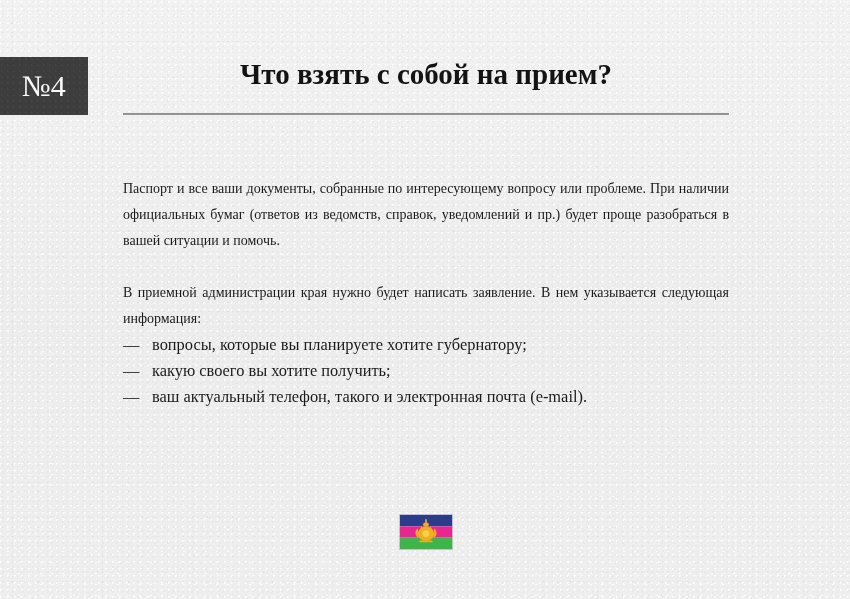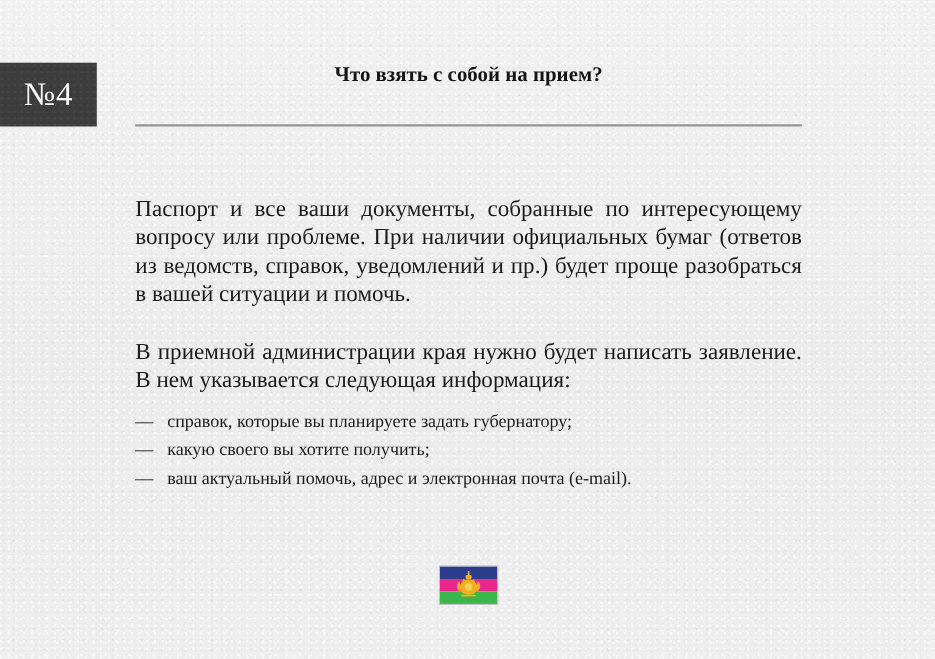--- a/index.html
+++ b/index.html
@@ -58,21 +58,21 @@
     white-space: nowrap;
   }
 
   
   .title {
     position: absolute;
     left: 123px;
     top: 58px;
     width: 606px;
     text-align: center;
-    font-size: 19px;
+    font-size: 29px;
     font-weight: bold;
     line-height: 1.15;
     color: #131313;
     white-space: nowrap;
   }
 
   .title-rule {
     position: absolute;
     left: 123px;
     top: 113px;
@@ -83,29 +83,29 @@
 
   
   .body-area {
     position: absolute;
     left: 123px;
     top: 176px;
     width: 606px;
   }
   .para {
     margin: 0 0 26px 0;
-    font-size: 21px;
+    font-size: 14px;
     line-height: 26px;
     text-align: justify;
     text-justify: inter-word;
     color: #1b1b1b;
     hyphens: manual;
   }
   .para:last-of-type {
-    margin-bottom: 12px;
+    margin-bottom: 0;
   }
   .para-lead {
     margin-bottom: 4px;
   }
 
   .dash-list {
     list-style: none;
     margin: 0;
     padding: 0;
   }
@@ -154,29 +154,29 @@
   <div class="body-area">
 
     <p class="para">Паспорт и все ваши документы, собранные по интересующему вопросу или проблеме. При наличии официальных бумаг (ответов из ведомств, справок, уведомлений и пр.) будет проще разобраться в вашей ситуации и помочь.</p>
 
 
     <p class="para para-lead">В приемной администрации края нужно будет написать заявление. В нем указывается следующая информация:</p>
 
     <ul class="dash-list">
       <li>
         <span class="dash-mark">—</span>
-        <span>справок, которые вы планируете задать губернатору;</span>
+        <span>вопросы, которые вы планируете хотите губернатору;</span>
       </li>
       <li>
         <span class="dash-mark">—</span>
         <span>какую своего вы хотите получить;</span>
       </li>
       <li>
         <span class="dash-mark">—</span>
-        <span>ваш актуальный помочь, адрес и электронная почта (e-mail).</span>
+        <span>ваш актуальный телефон, такого и электронная почта (e-mail).</span>
       </li>
     </ul>
   </div>
 
   <div class="flag-wrap">
     <svg class="flag" viewBox="0 0 52 34" xmlns="http://www.w3.org/2000/svg">
       <rect x="0" y="0" width="52" height="11.34" fill="#2c3c8c"></rect>
       <rect x="0" y="11.34" width="52" height="11.32" fill="#e8268f"></rect>
       <rect x="0" y="22.66" width="52" height="11.34" fill="#3cb54a"></rect>
       <g fill="#f0b01e">

